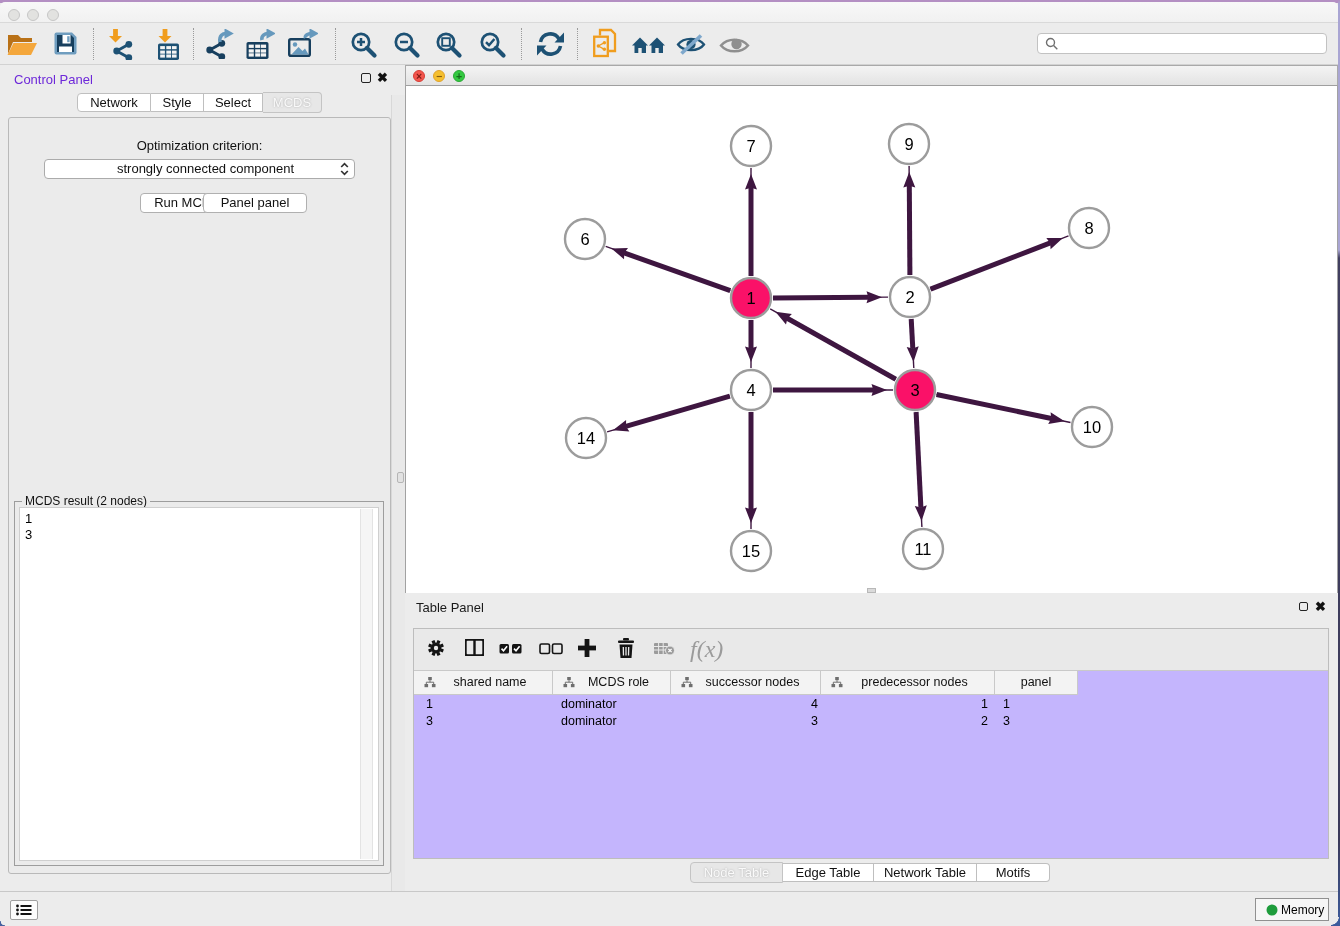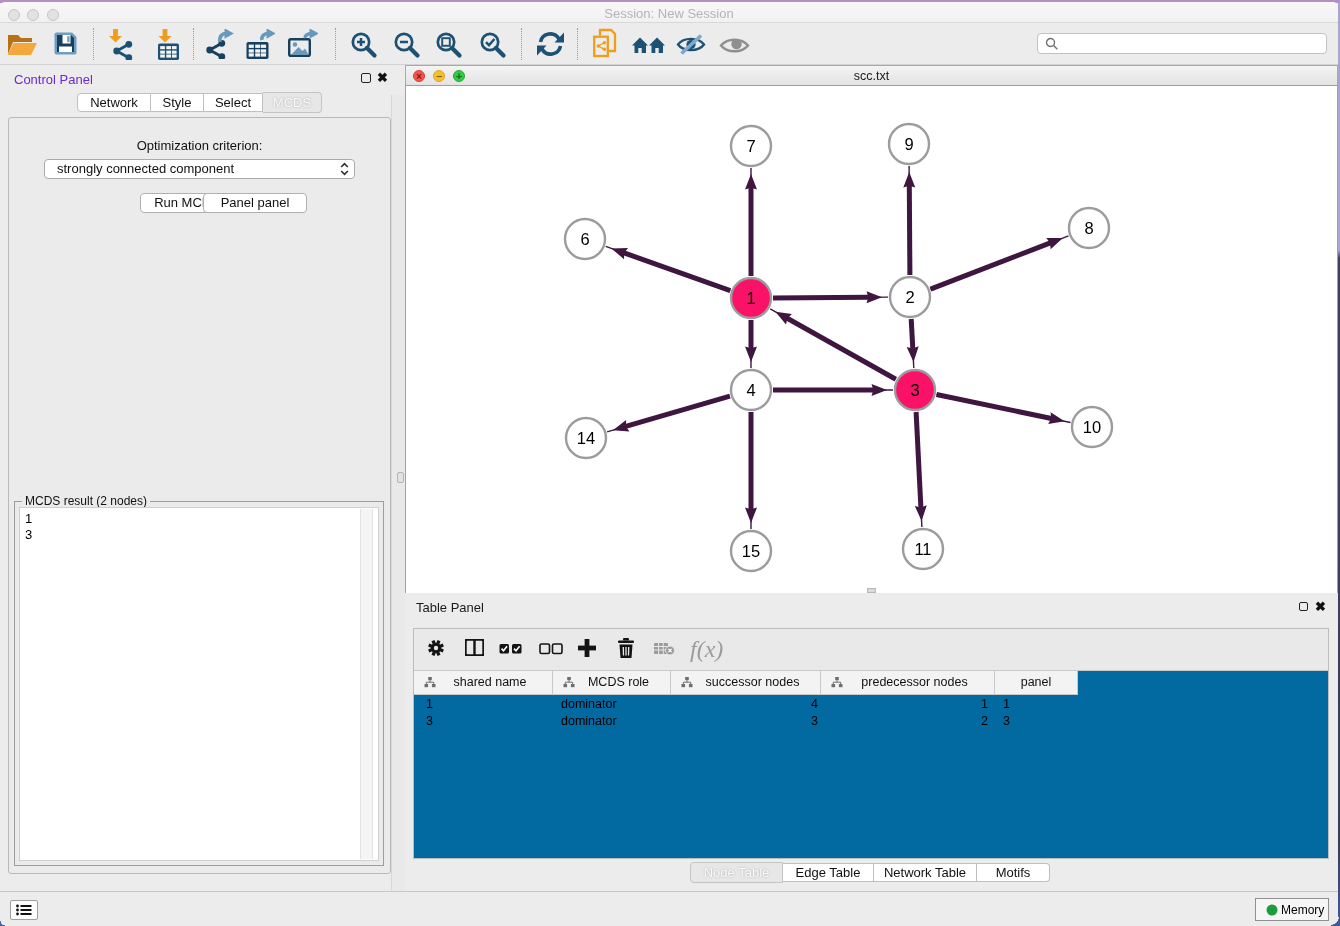--- a/index.html
+++ b/index.html
@@ -19,63 +19,62 @@
 #cp-title { left:14px; top:72px; font-size:13px; color:#6d28d9; }
 #cp-sq { left:361px; top:73px; width:10px; height:10px; border:1.5px solid #222; border-radius:2px; }
 #cp-x { left:377px; top:70px; font-size:13px; font-weight:bold; color:#111; }
 .tabrow { position:absolute; top:93px; height:26px; display:flex; }
 .tab { height:19px; background:#fff; border:1px solid #bfbfbf; border-left:none; font-size:13px; color:#111; text-align:center; line-height:18px; }
 .tab.first { border-left:1px solid #bfbfbf; border-radius:4px 0 0 4px; }
 .tab.last { border-radius:0 4px 4px 0; }
 .tab.sel { background:#e7e7e7; color:#fafafa; text-shadow:0 0 2px #a8a8a8; border-color:#c4c4c4; margin-top:-1.5px; height:21px; line-height:20px; }
 #cp-box { left:8px; top:117px; width:383px; height:757px; background:#ebebeb; border:1px solid #b9b9b9; border-radius:3px; }
 #opt-label { left:8px; top:138px; width:383px; text-align:center; font-size:13px; color:#111; }
-#dropdown { left:44px; top:159px; width:311px; height:20px; background:#fff; border:1px solid #ababab; border-radius:4px; font-size:13px; color:#111; line-height:18px; padding-left:12px; }
+#dropdown { left:44px; top:159px; width:311px; height:20px; background:#fff; border:1px solid #ababab; border-radius:4px; font-size:13px; color:#111; line-height:18px; padding-left:12px;text-align:center; }
 .btn { position:absolute; height:20px; background:#fff; border:1px solid #b0b0b0; border-radius:4px; font-size:13px; color:#111; text-align:center; line-height:18px; }
 #fieldset { left:14px; top:501px; width:370px; height:365px; border:1px solid #9d9d9d; }
 #fieldset-legend { left:22px; top:494px; background:#ebebeb; padding:0 3px; font-size:12px; color:#111; }
 #fs-white { left:19px; top:507px; width:360px; height:354px; background:#fff; border:1px solid #cfcfcf; }
 #fs-scroll { position:absolute; right:5px; top:1px; bottom:1px; width:13px; background:#f5f5f5; border-left:1px solid #e3e3e3; border-right:1px solid #e3e3e3;}
 #fs-text { position:absolute; left:5px; top:3px; font-size:13px; color:#000; line-height:16px; }
 
 #vdiv { left:391px; top:95px; width:14px; height:796px; background:#e9e9e9; border-left:1px solid #d8d8d8; }
 #vgrip { left:397px; top:472px; width:7px; height:11px; background:#e2e2e2; border:1px solid #b5b5b5; border-radius:2px; }
 
 #nettitle { left:405px; top:65px; width:933px; height:21px; background:linear-gradient(#f4f4f4,#e3e3e3); border:1px solid #a9a9a9; border-bottom:1px solid #9f9f9f; }
 .mac-circle { position:absolute; top:4px; width:12px; height:12px; border-radius:50%; font-size:10.5px; font-weight:bold; text-align:center; line-height:11.5px; }
 #nettitle-text { position:absolute; left:0; right:0; top:3px; text-align:center; font-size:12.5px; color:#1a1a1a; }
 #canvas { left:405px; top:86px; width:933px; height:507px; background:#fff; border-left:1px solid #a2a2a2; border-right:1px solid #a2a2a2; }
 #canvas-grip { left:867px; top:588px; width:9px; height:5px; background:#dadada; border:1px solid #b8b8b8; }
 
 #tp-title { left:416px; top:600px; font-size:13px; color:#1a1a1a; }
 #tp-sq { left:1299px; top:602px; width:9px; height:9px; border:1.5px solid #222; border-radius:2px; }
 #tp-x { left:1315px; top:599px; font-size:13px; font-weight:bold; color:#111; }
 #tp-box { left:413px; top:628px; width:916px; height:231px; background:#e9e9e9; border:1px solid #bdbdbd; }
-#tp-table { position:absolute; left:0px; top:41px; width:914px; height:188px; background:#0369a1; border-top:1px solid #c9c9c9; }
+#tp-table { position:absolute; left:0px; top:41px; width:914px; height:188px; background:#c4b5fd; border-top:1px solid #c9c9c9; }
 #tp-header { position:absolute; left:0; top:0; width:664px; height:24px; background:#f3f3f3; border-bottom:1px solid #c9c9c9; }
 .hcell { position:absolute; top:0; height:24px; border-right:1px solid #c9c9c9; font-size:12.5px; color:#111; text-align:center; line-height:23px; }
 .hicon { position:absolute; top:6px; }
 .trow { position:absolute; font-size:12.5px; color:#000; height:17px; line-height:17px; }
 .tcell { position:absolute; }
 
 #btabs { position:absolute; left:690px; top:863px; height:21px; display:flex; }
 
 #statusbar { left:0; top:891px; width:1340px; height:35px; background:#ececec; border-top:1px solid #c8c8c8; }
 #listbtn { position:absolute; left:10px; top:8px; width:28px; height:20px; background:#fcfcfc; border:1px solid #a0a0a0; border-radius:2px; }
 #membtn { position:absolute; left:1255px; top:6px; width:74px; height:23px; background:#f6f6f6; border:1px solid #909090; font-size:12px; color:#000; }
 #redge { left:1338px; top:0; width:2px; height:926px; background:linear-gradient(#b48fc3 0px, #a9a5d3 4px, #a9a5d3 250px, #413f60 258px, #3b3a5a 840px, #3c5b9c 926px); }
 </style>
 </head>
 <body>
 <div class="abs" id="purpletop"></div>
 <div class="abs" id="titlebar">
   <div class="tl-circle" style="left:8px;"></div>
   <div class="tl-circle" style="left:27px;"></div>
   <div class="tl-circle" style="left:47px;"></div>
-  <div id="wintitle">Session: New Session</div>
 </div>
 <div class="abs" id="toolbar">
 <svg class="ticon" style="left:6px;top:9px;" width="32" height="27" viewBox="0 0 32 27">
       <path d="M2 3 L12 3 L15 6 L26 6 L26 10 L7 10 L2 22 Z" fill="#b97117"></path>
       <path d="M7.5 11 L31 11 L25 23 L1.5 23 Z" fill="#f4a73c"></path>
     </svg>
 <svg class="ticon" style="left:53px;top:8px;" width="25" height="25" viewBox="0 0 25 25">
       <path d="M1.5 3.5 Q1.5 1.5 3.5 1.5 L19 1.5 L23.5 6 L23.5 21.5 Q23.5 23.5 21.5 23.5 L3.5 23.5 Q1.5 23.5 1.5 21.5 Z" fill="#6f9dbf"></path>
       <path d="M4 4 L18 4 L21 7 L21 21 L4 21 Z" fill="#173f5e"></path>
       <rect x="9.5" y="4" width="8" height="8.5" fill="#fff"></rect>
@@ -226,21 +225,20 @@
   <div id="fs-text">1<br>3</div>
 </div>
 
 <div class="abs" id="vdiv"></div>
 <div class="abs" id="vgrip"></div>
 
 <div class="abs" id="nettitle">
   <div class="mac-circle" style="left:7px; background:#f4564e; border:1px solid #d63f38; color:#7e1a15;">×</div>
   <div class="mac-circle" style="left:27px; background:#f5bf2e; border:1px solid #e0a32c; color:#845c10;">−</div>
   <div class="mac-circle" style="left:47px; background:#33c940; border:1px solid #2aa836; color:#156a1a;">+</div>
-  <div id="nettitle-text">scc.txt</div>
 </div>
 <div class="abs" id="canvas">
 <svg width="933" height="507" viewBox="0 0 933 507" style="position:absolute;left:0;top:0;">
 <line x1="345.0" y1="190.0" x2="345.0" y2="82.0" stroke="#3e1640" stroke-width="1.4"></line>
 <line x1="345.0" y1="190.0" x2="345.0" y2="101.5" stroke="#3e1640" stroke-width="5"></line>
 <path d="M345.0 88.0 L351.0 103.5 L345.0 101.7 L339.0 103.5 Z" fill="#3e1640"></path>
 <line x1="324.3" y1="204.6" x2="199.7" y2="160.4" stroke="#3e1640" stroke-width="1.4"></line>
 <line x1="324.3" y1="204.6" x2="218.1" y2="166.9" stroke="#3e1640" stroke-width="5"></line>
 <path d="M205.4 162.4 L222.0 161.9 L218.3 167.0 L218.0 173.2 Z" fill="#3e1640"></path>
 <line x1="367.0" y1="211.9" x2="482.0" y2="211.1" stroke="#3e1640" stroke-width="1.4"></line>

